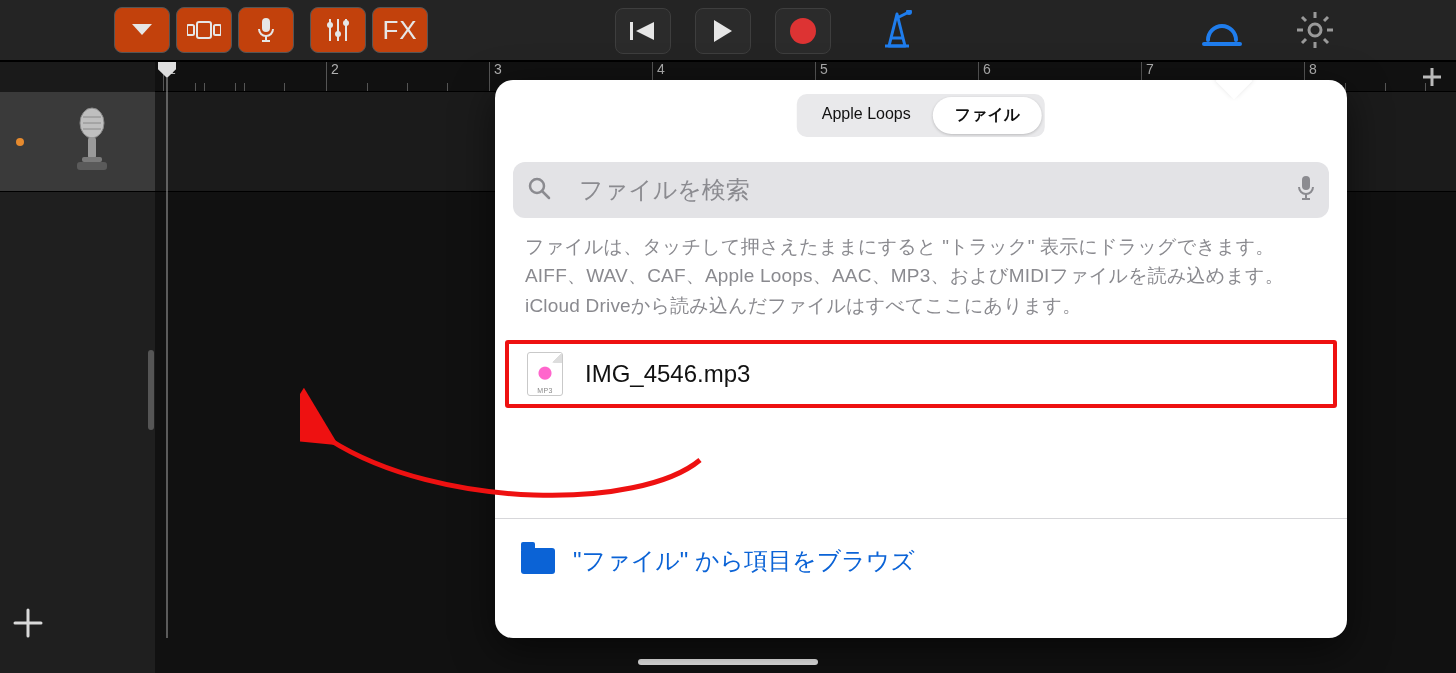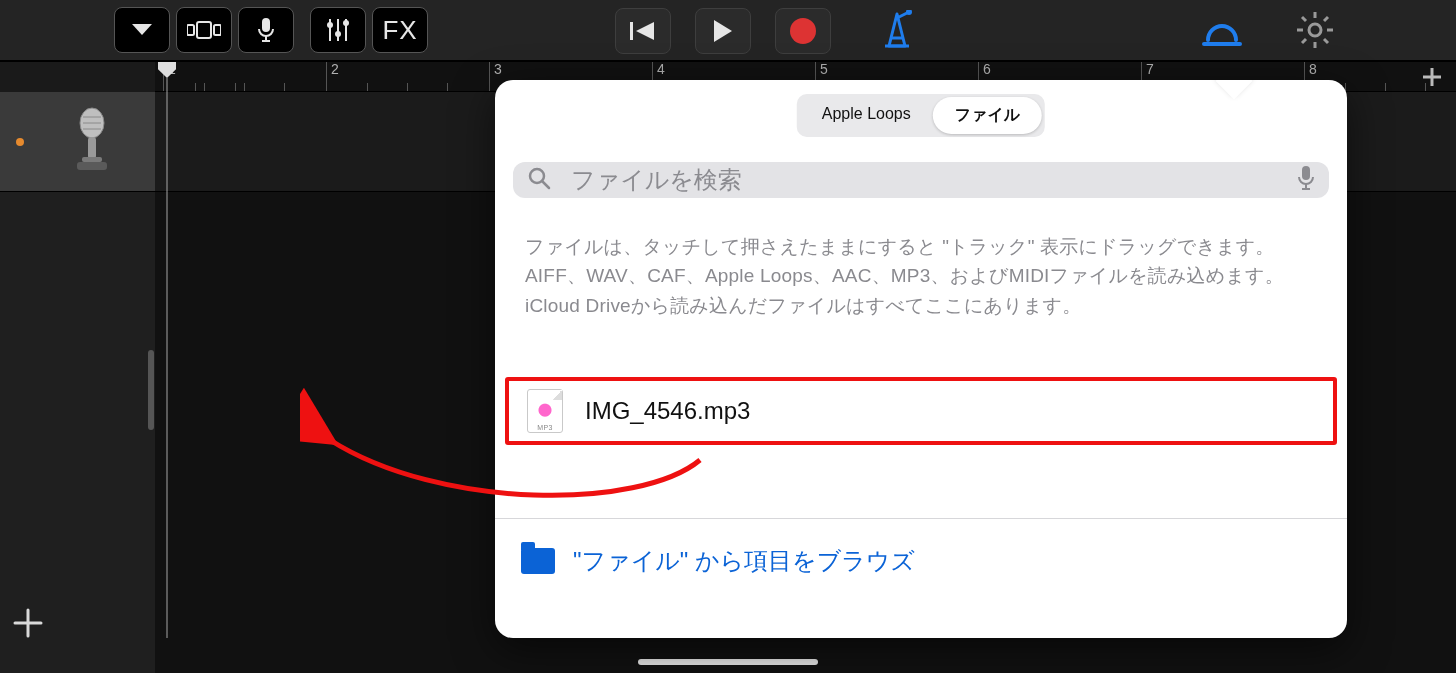--- a/index.html
+++ b/index.html
@@ -25,21 +25,21 @@
   }
   .btn-group {
     display: flex;
     gap: 6px;
     align-items: center;
     height: 46px;
   }
   .tb-btn {
     width: 56px;
     height: 46px;
-    background: #000000;
+    background: #c2410c;
     border: 1px solid #555;
     border-radius: 8px;
     display: flex;
     align-items: center;
     justify-content: center;
     color: #e6e6e6;
   }
   .tb-btn.dark { background: #2b2b2b; border-color:#3e3e3e; }
   .tb-btn.wide { width: 56px; }
   .tb-btn svg { display:block; }
@@ -224,27 +224,27 @@
   .seg.active {
     background:#fff;
     box-shadow:0 1px 3px rgba(0,0,0,0.2);
     font-weight:700;
     border-radius:23px;
   }
 
   .search-row {
     position:absolute;
     top:82px; left:18px; right:18px;
-    height:36px;
+    height:56px;
     background:#e3e3e6;
     border-radius:12px;
     display:flex;
     align-items:center;
     padding:0 14px;
-    gap:20px;
+    gap:28px;
   }
   .search-row input {
     flex:1;
     border:none;
     background:transparent;
     font-size:24px;
     color:#444;
     outline:none;
   }
   .search-row input::placeholder { color:#8b8b90; }
@@ -266,21 +266,20 @@
     height:68px;
     background:#fff;
     display:flex;
     align-items:center;
     gap:22px;
     padding:0 18px;
     border:4px solid #e11;
     border-radius:3px;
     font-size:24px;
     color:#111;
-    margin-top:37px;
   }
   .mp3-thumb {
     width:36px; height:44px;
     border:1px solid #c9c9c9;
     border-radius:3px;
     background:
       radial-gradient(circle at 50% 48%, #f6c 0 6px, transparent 7px),
       linear-gradient(#fff,#fff);
     position:relative;
   }

